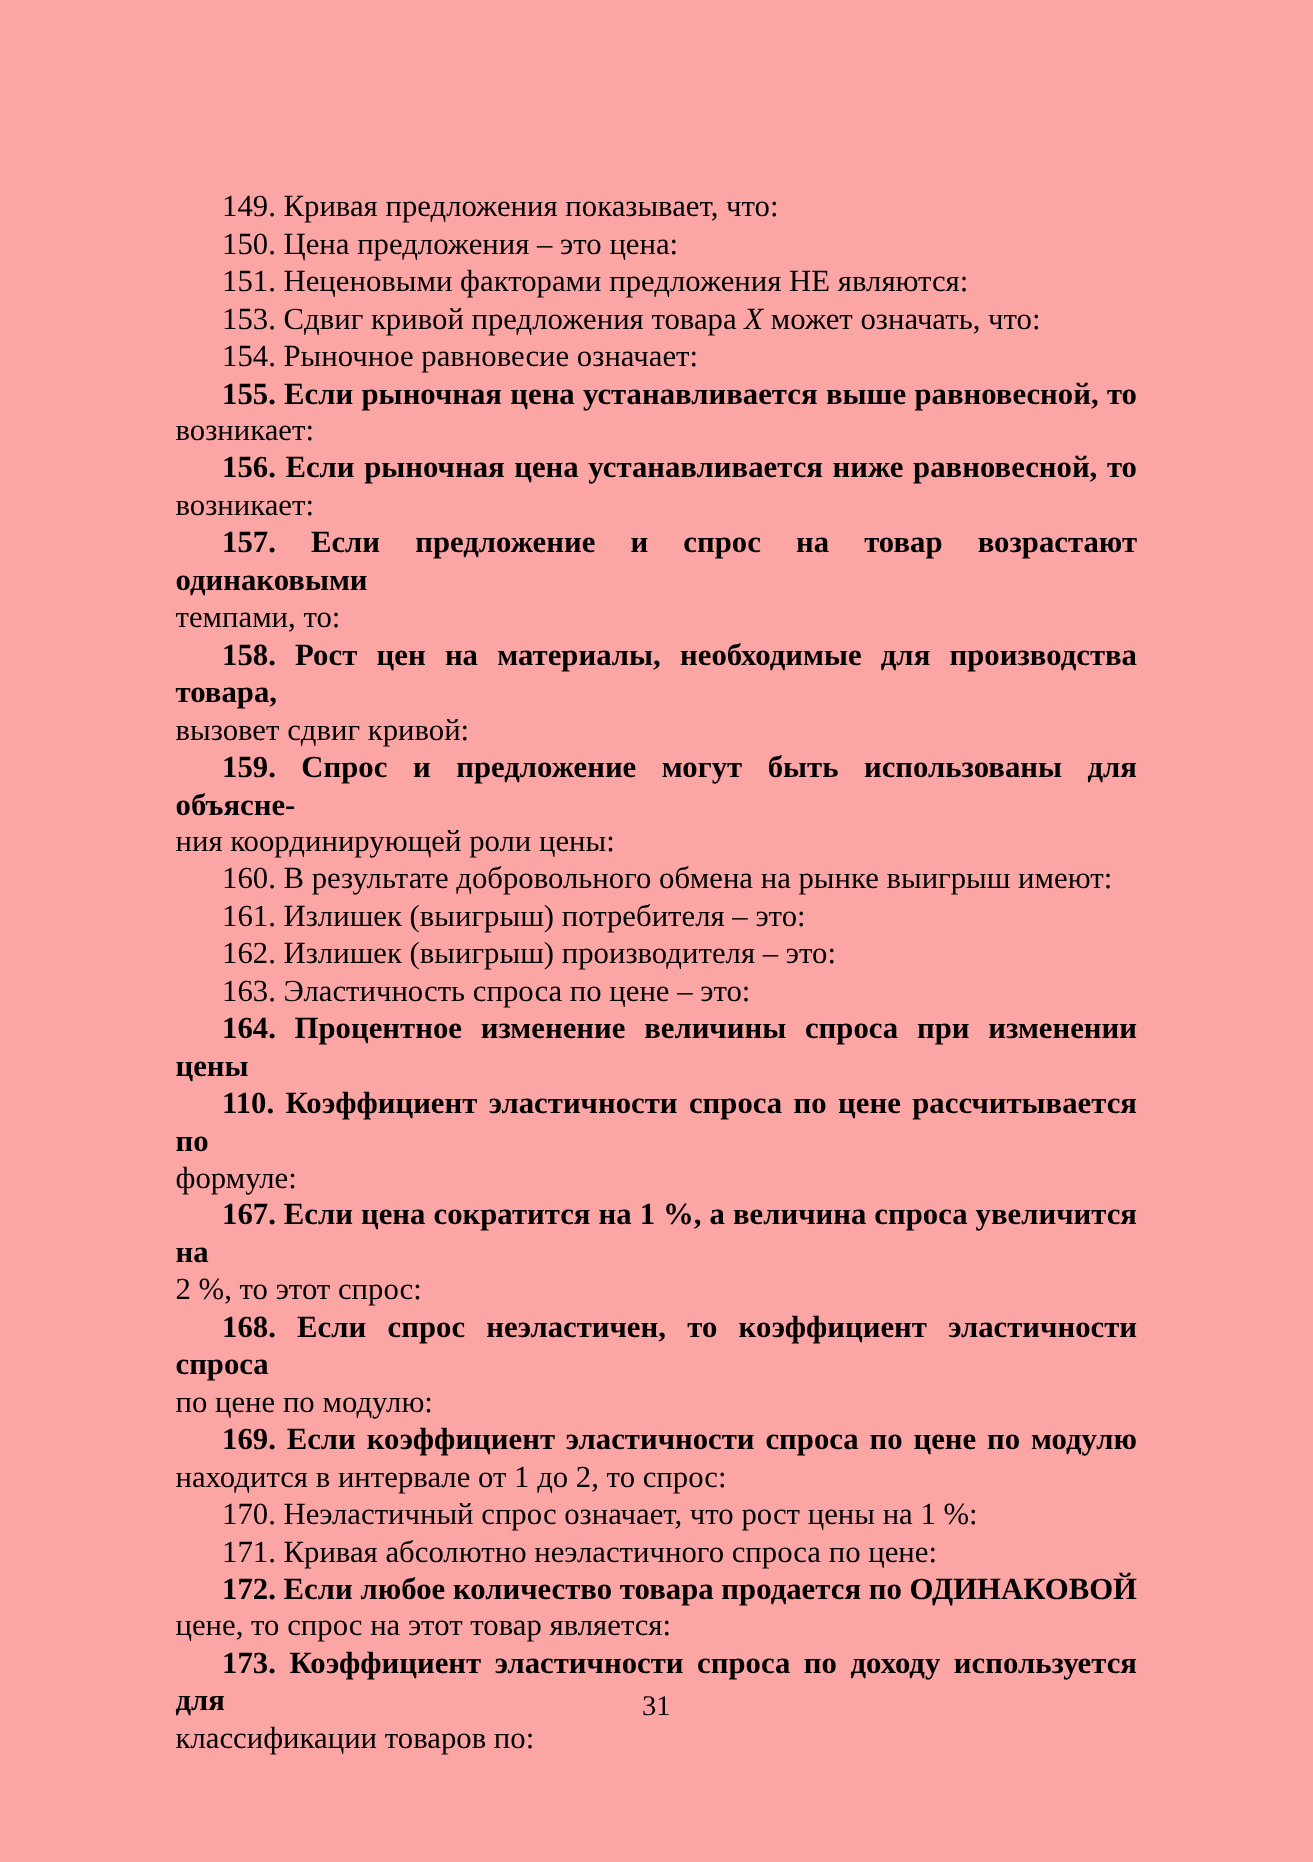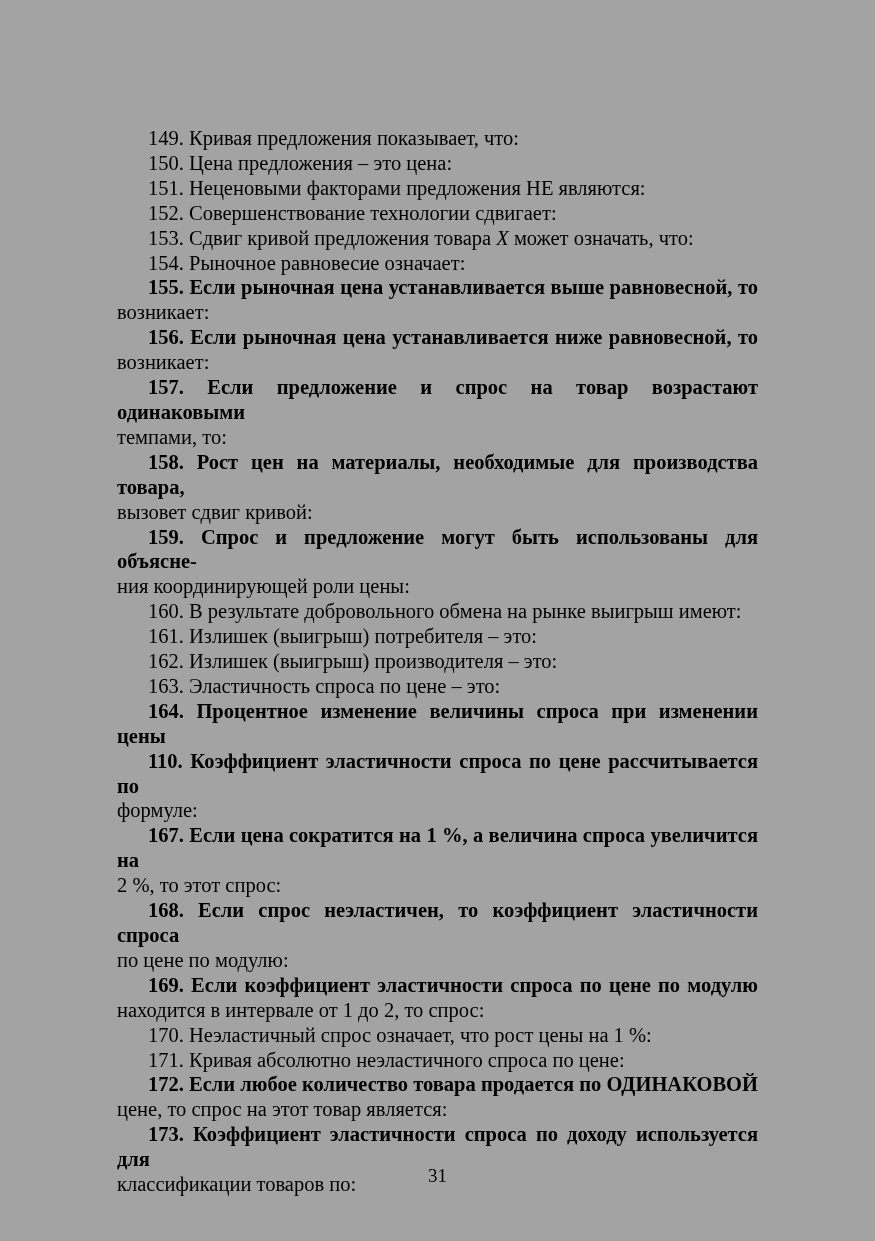--- a/index.html
+++ b/index.html
@@ -13,21 +13,21 @@
     color: #000000;
     font-family: "Liberation Serif", "DejaVu Serif", serif;
     position: relative;
     overflow: hidden;
   }
   .page {
     position: absolute;
     left: 0; top: 0;
     width: 875px;
     height: 1241px;
-    background: #a3a3a3;
+    background: #fca5a5;
   }
   .text-block {
     position: absolute;
     left: 117px;
     top: 126px;
     width: 641px;
     font-size: 20.5px;
     line-height: 24.9px;
   }
   .q-item {
@@ -41,44 +41,41 @@
     text-indent: 31px;
   }
   .q-line.justified {
     text-align: justify;
     text-align-last: justify;
     font-weight: bold;
   }
   .page-number {
     position: absolute;
     left: 117px;
-    top: 1164px;
+    top: 1126px;
     width: 641px;
     text-align: center;
     font-size: 19px;
     line-height: 24px;
   }
   i { font-style: italic; }
 </style>
 </head>
 <body>
 
 <div class="page">
   <div class="text-block" id="question-list">
       <div class="q-item">
         <div class="q-line first">149. Кривая предложения показывает, что:</div>
       </div>
       <div class="q-item">
         <div class="q-line first">150. Цена предложения – это цена:</div>
       </div>
       <div class="q-item">
         <div class="q-line first">151. Неценовыми факторами предложения НЕ являются:</div>
-      </div>
-      <div class="q-item">
-        <div class="q-line first">152. Совершенствование технологии сдвигает:</div>
       </div>
       <div class="q-item">
         <div class="q-line first">153. Сдвиг кривой предложения товара <i>X</i> может означать, что:</div>
       </div>
       <div class="q-item">
         <div class="q-line first">154. Рыночное равновесие означает:</div>
       </div>
       <div class="q-item">
         <div class="q-line first justified">155. Если рыночная цена устанавливается выше равновесной, то</div>
         <div class="q-line">возникает:</div>

